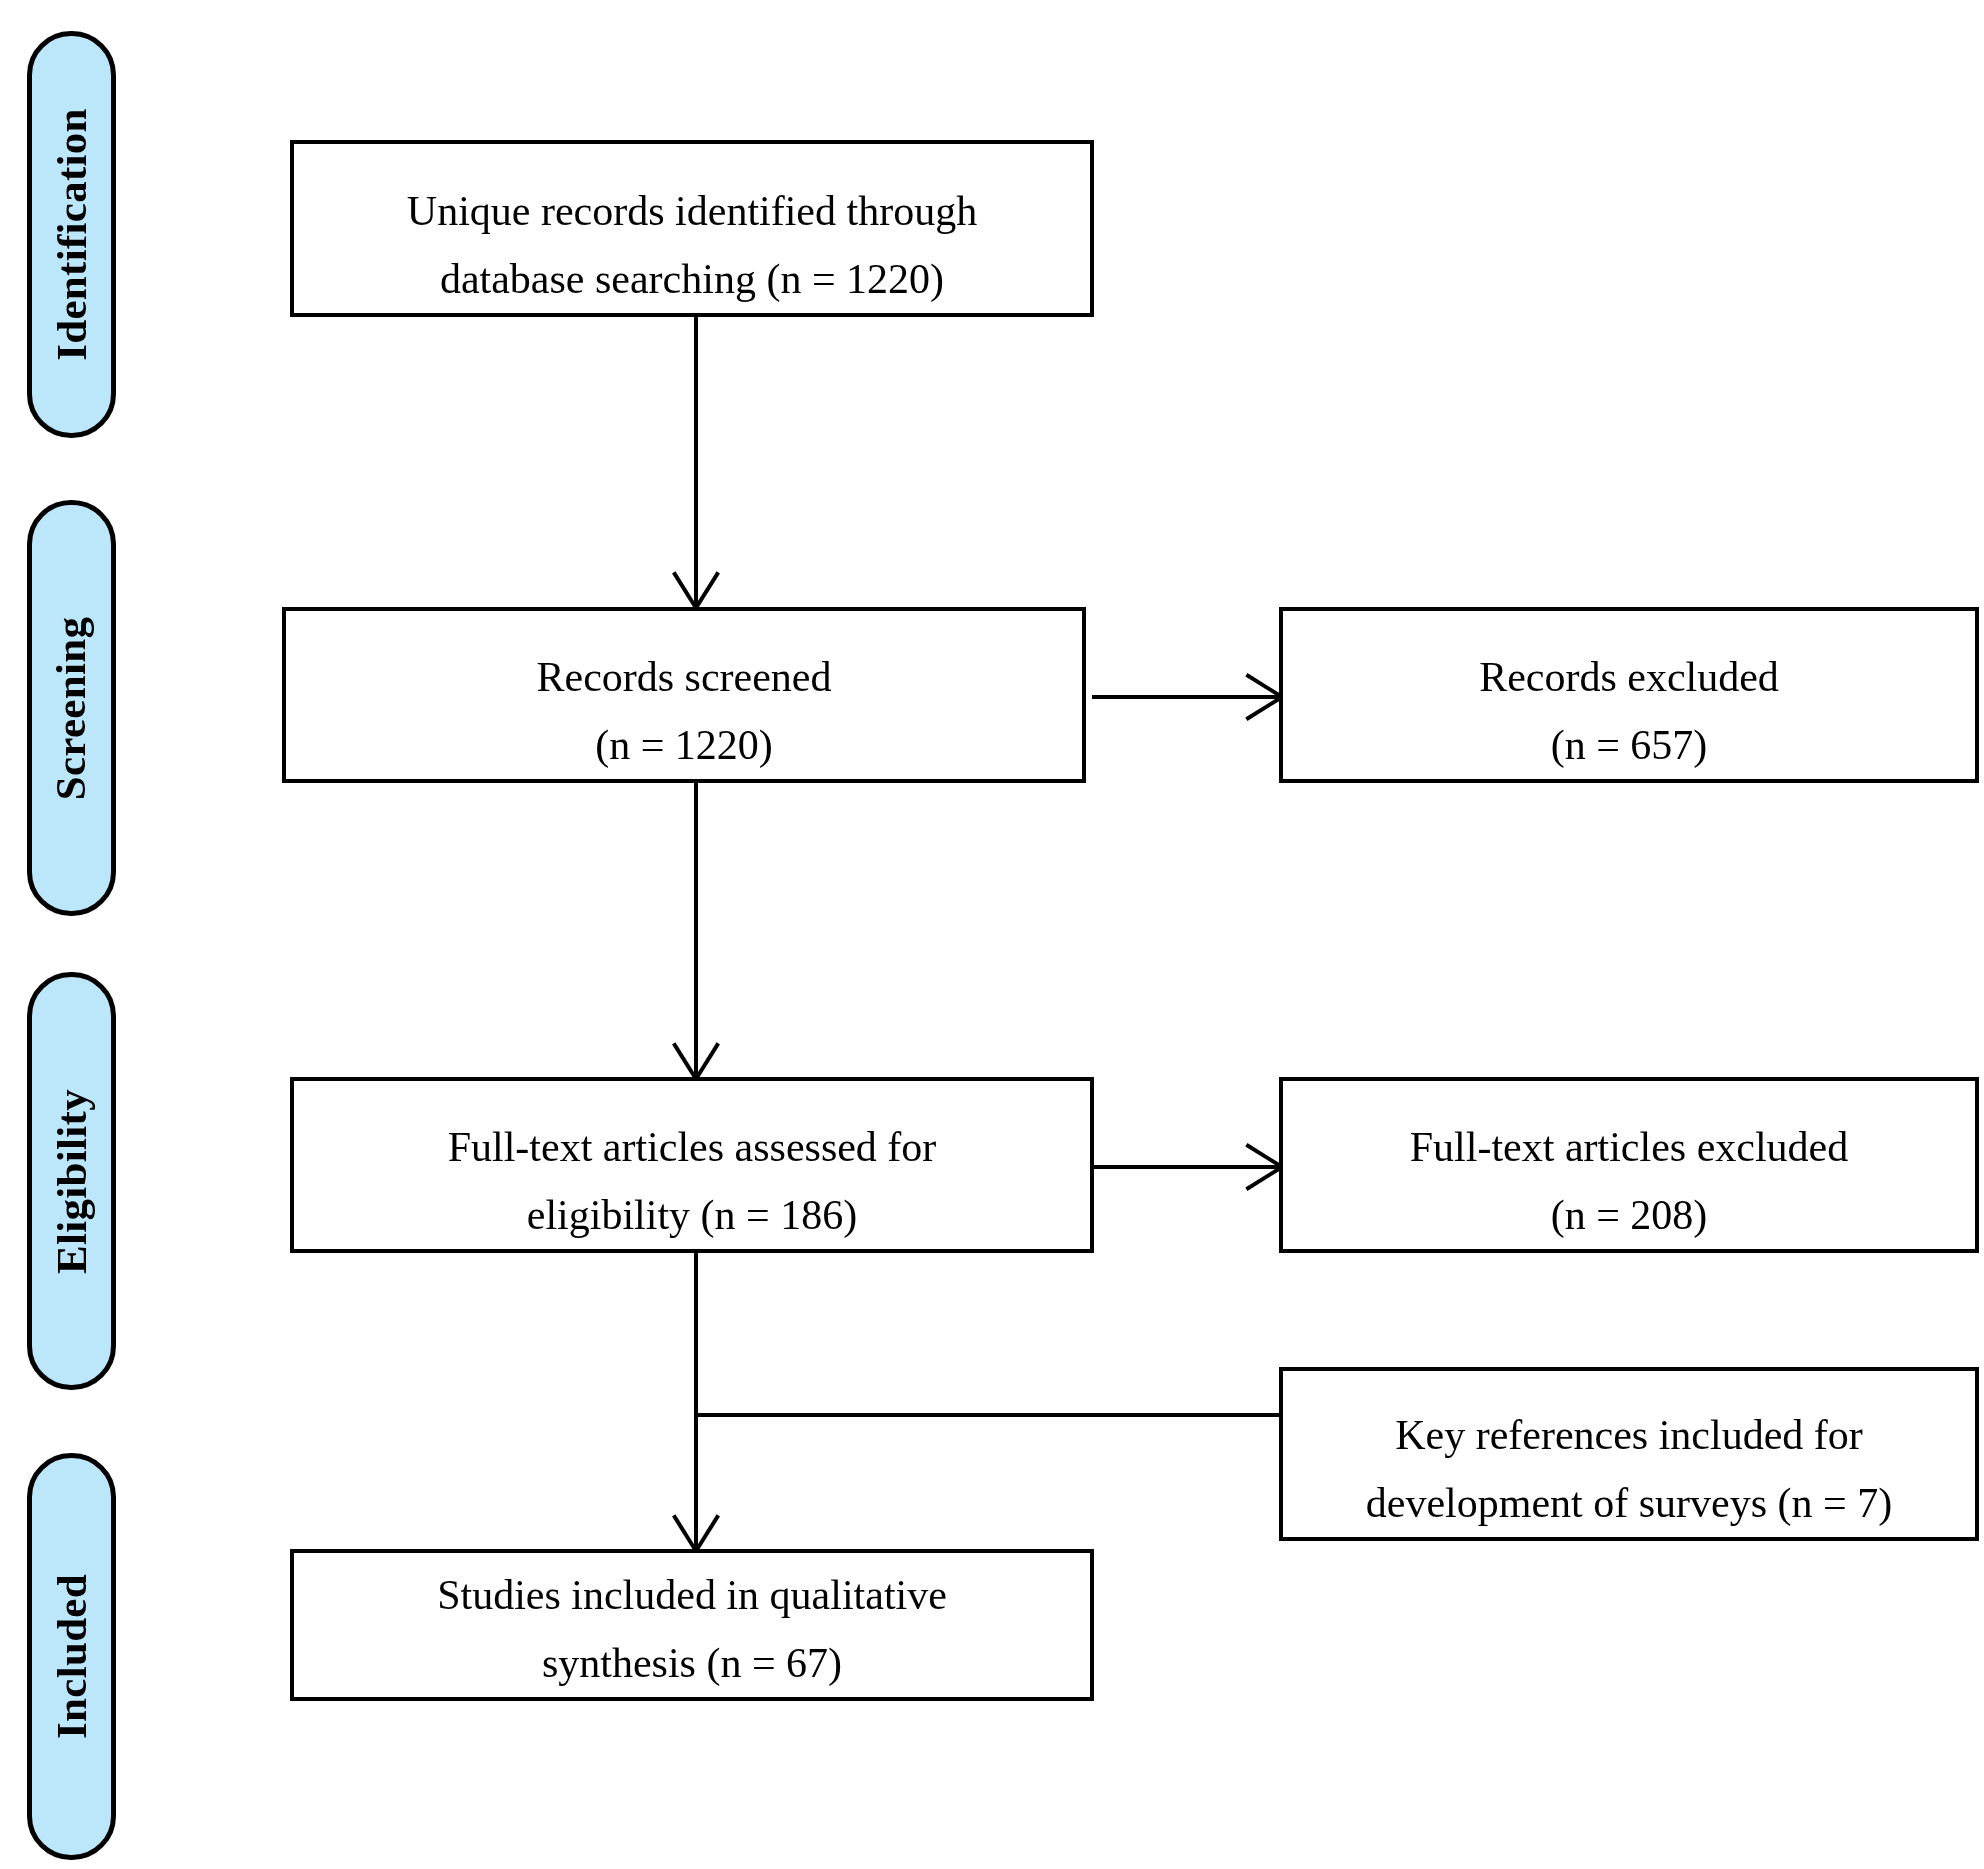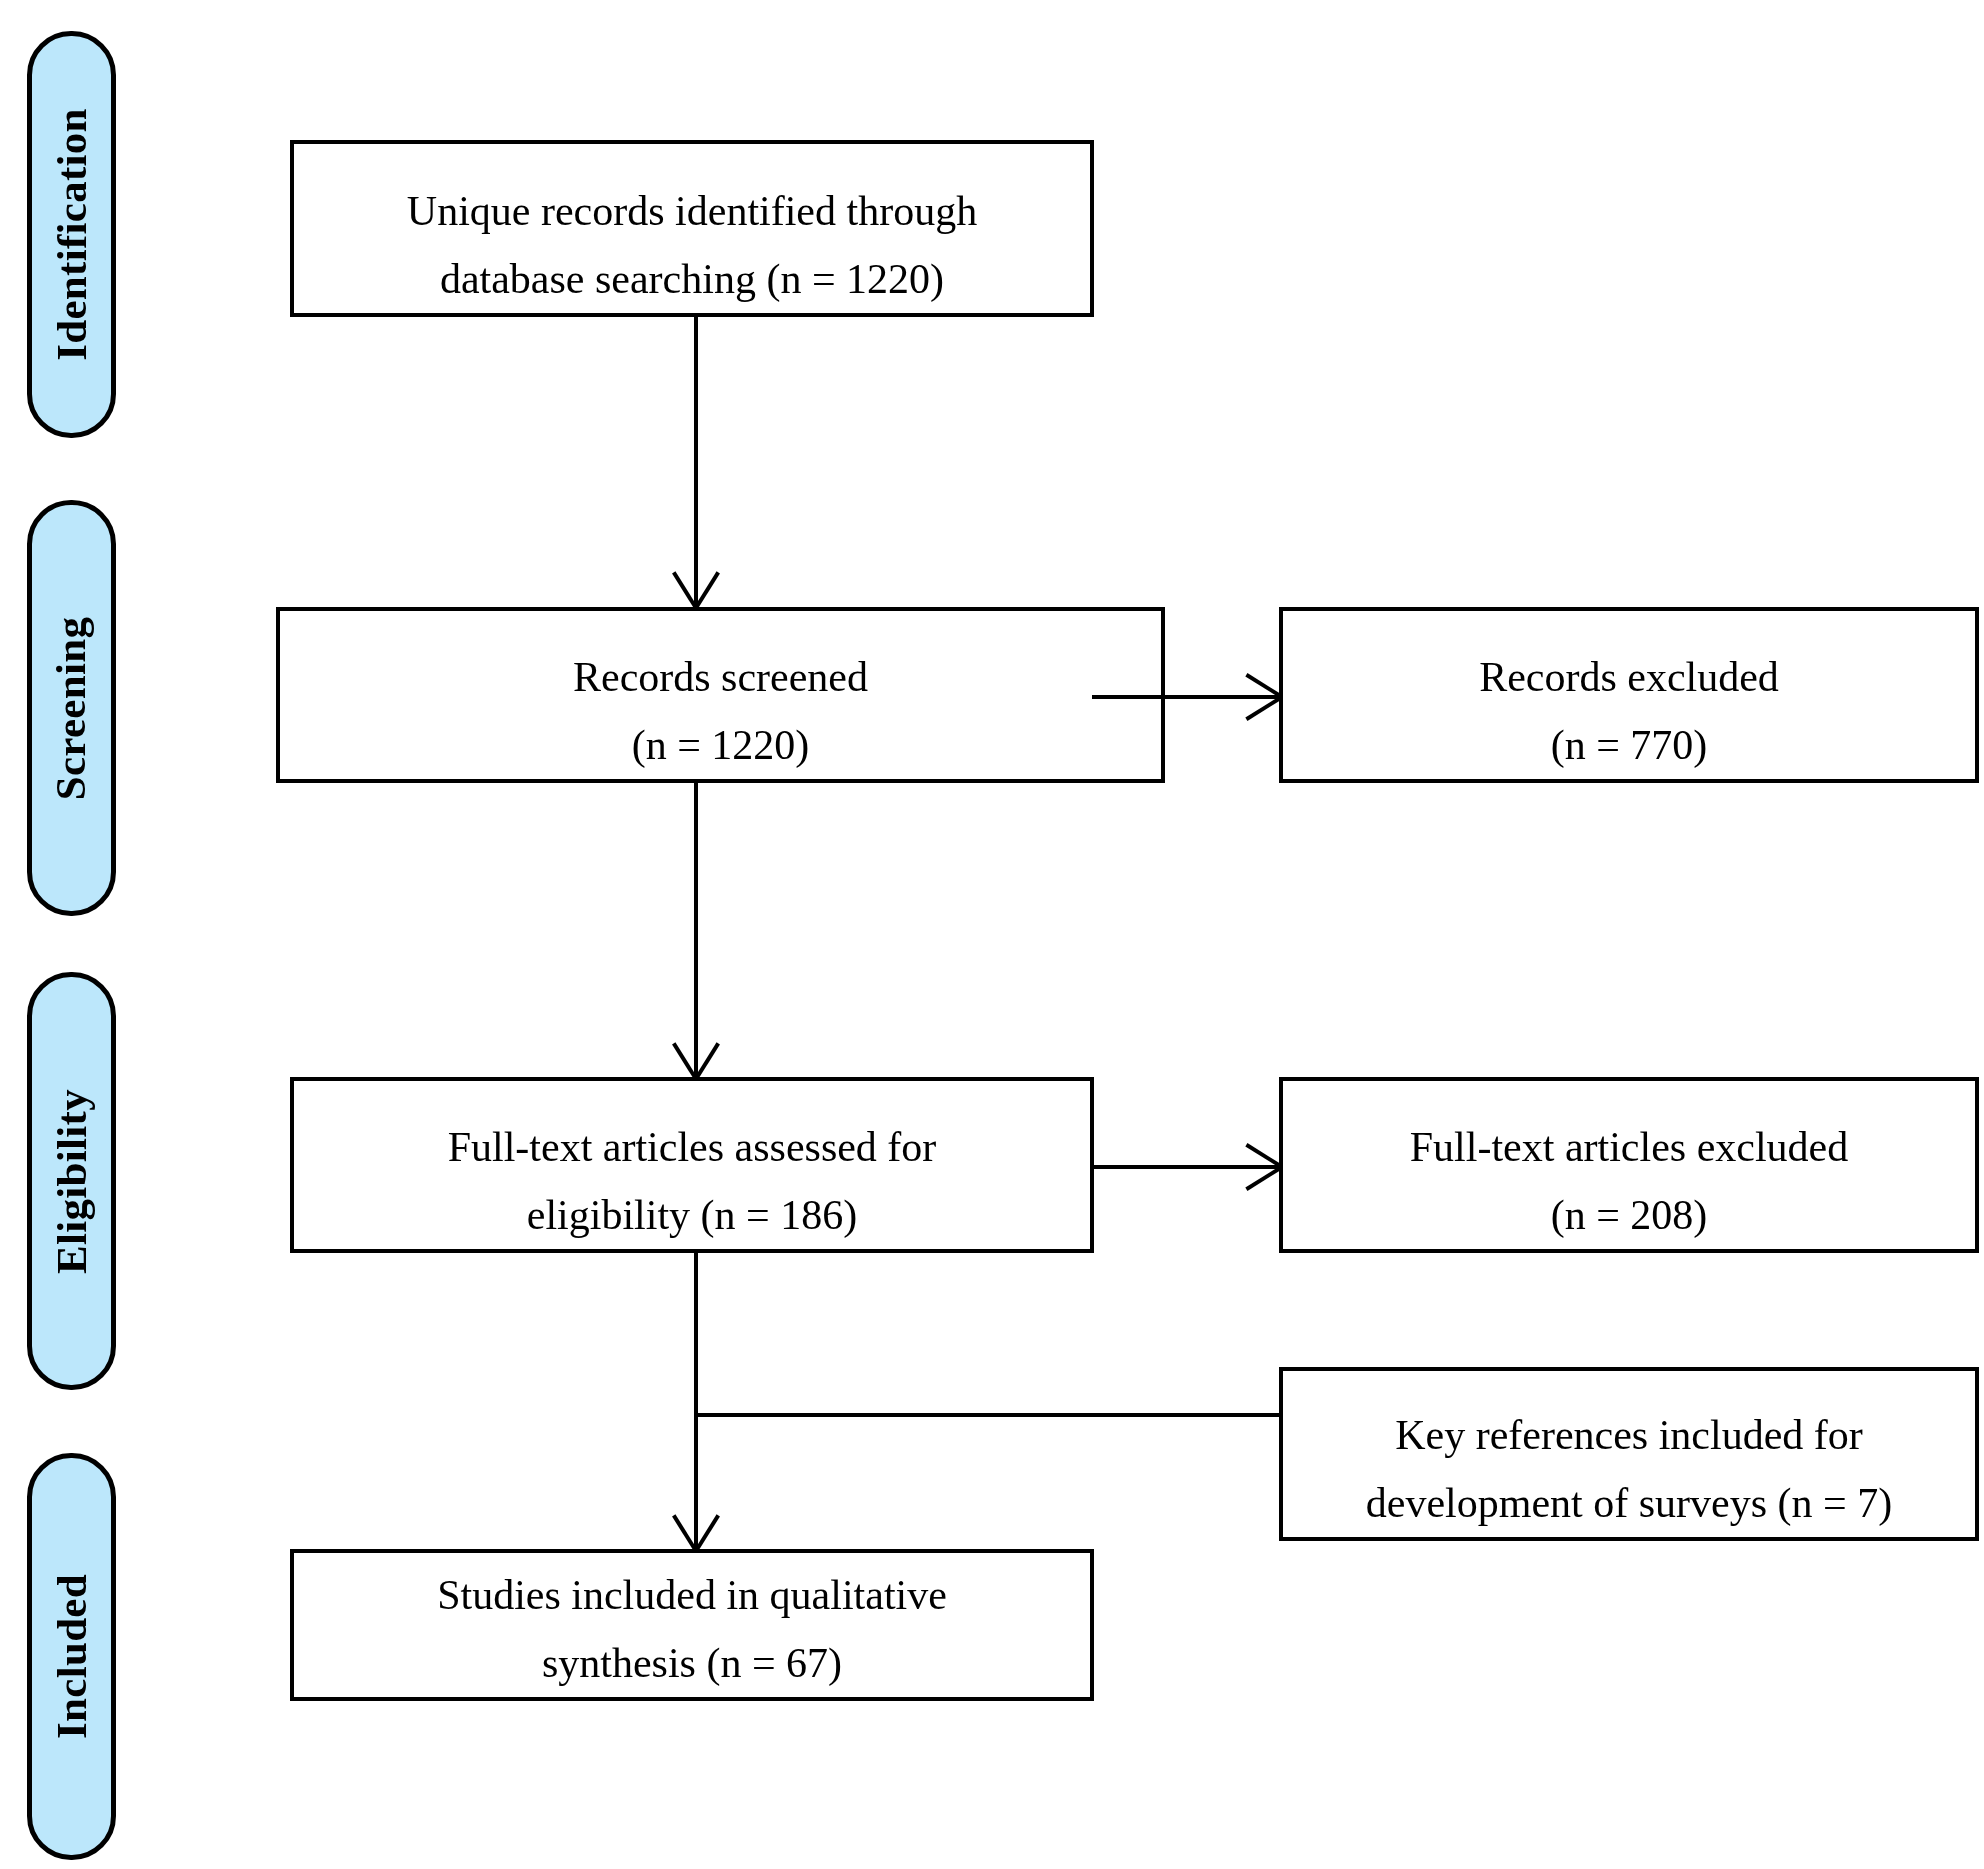--- a/index.html
+++ b/index.html
@@ -140,28 +140,28 @@
 
   <div class="stage-capsule" style="left:26.6px; top:1453px; width:89px; height:407px;">
     <span class="stage-label">Included</span>
   </div>
 
   <div class="flow-box" style="left:290px; top:140px; width:804px; height:177px;">
     <span class="box-text">Unique records identified through
 database searching (n = 1220)</span>
   </div>
 
-  <div class="flow-box" style="left:276px; top:607px; width:889px; height:176px;">
+  <div class="flow-box" style="left:282px; top:607px; width:804px; height:176px;">
     <span class="box-text">Records screened
 (n = 1220)</span>
   </div>
 
   <div class="flow-box" style="left:1279px; top:607px; width:700px; height:176px;">
     <span class="box-text">Records excluded
-(n = 770)</span>
+(n = 657)</span>
   </div>
 
   <div class="flow-box" style="left:290px; top:1077px; width:804px; height:176px;">
     <span class="box-text">Full-text articles assessed for
 eligibility (n = 186)</span>
   </div>
 
   <div class="flow-box" style="left:1279px; top:1077px; width:700px; height:176px;">
     <span class="box-text">Full-text articles excluded
 (n = 208)</span>

